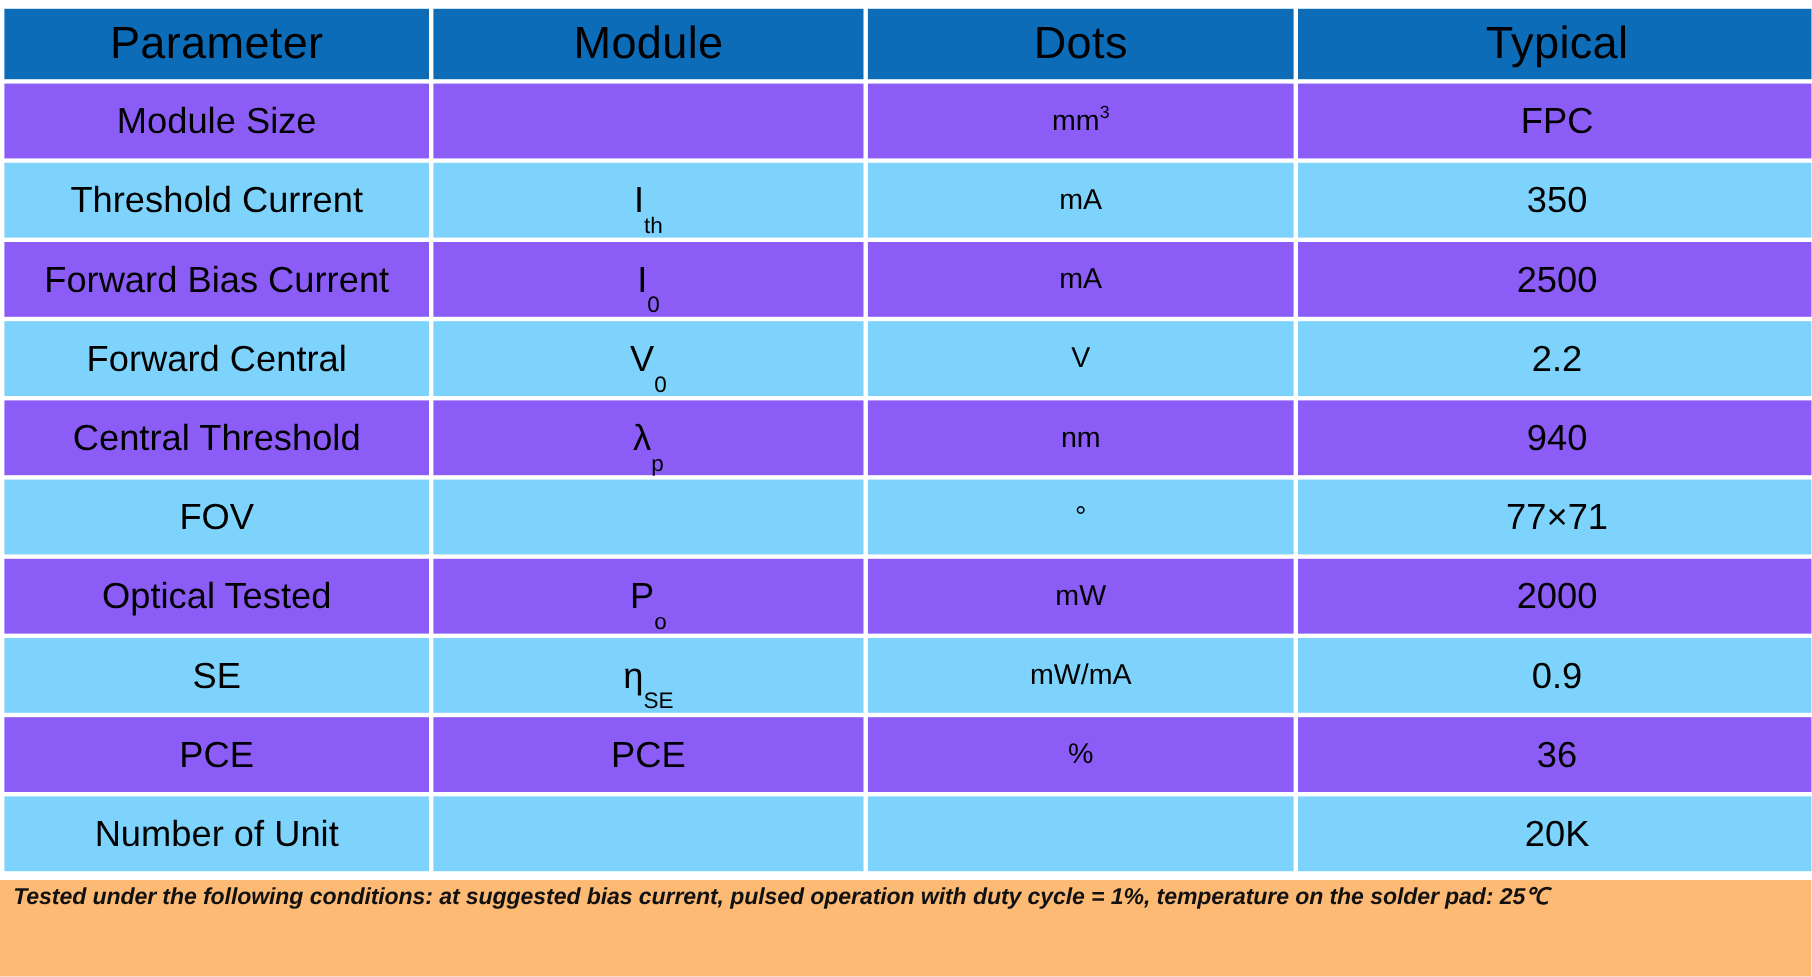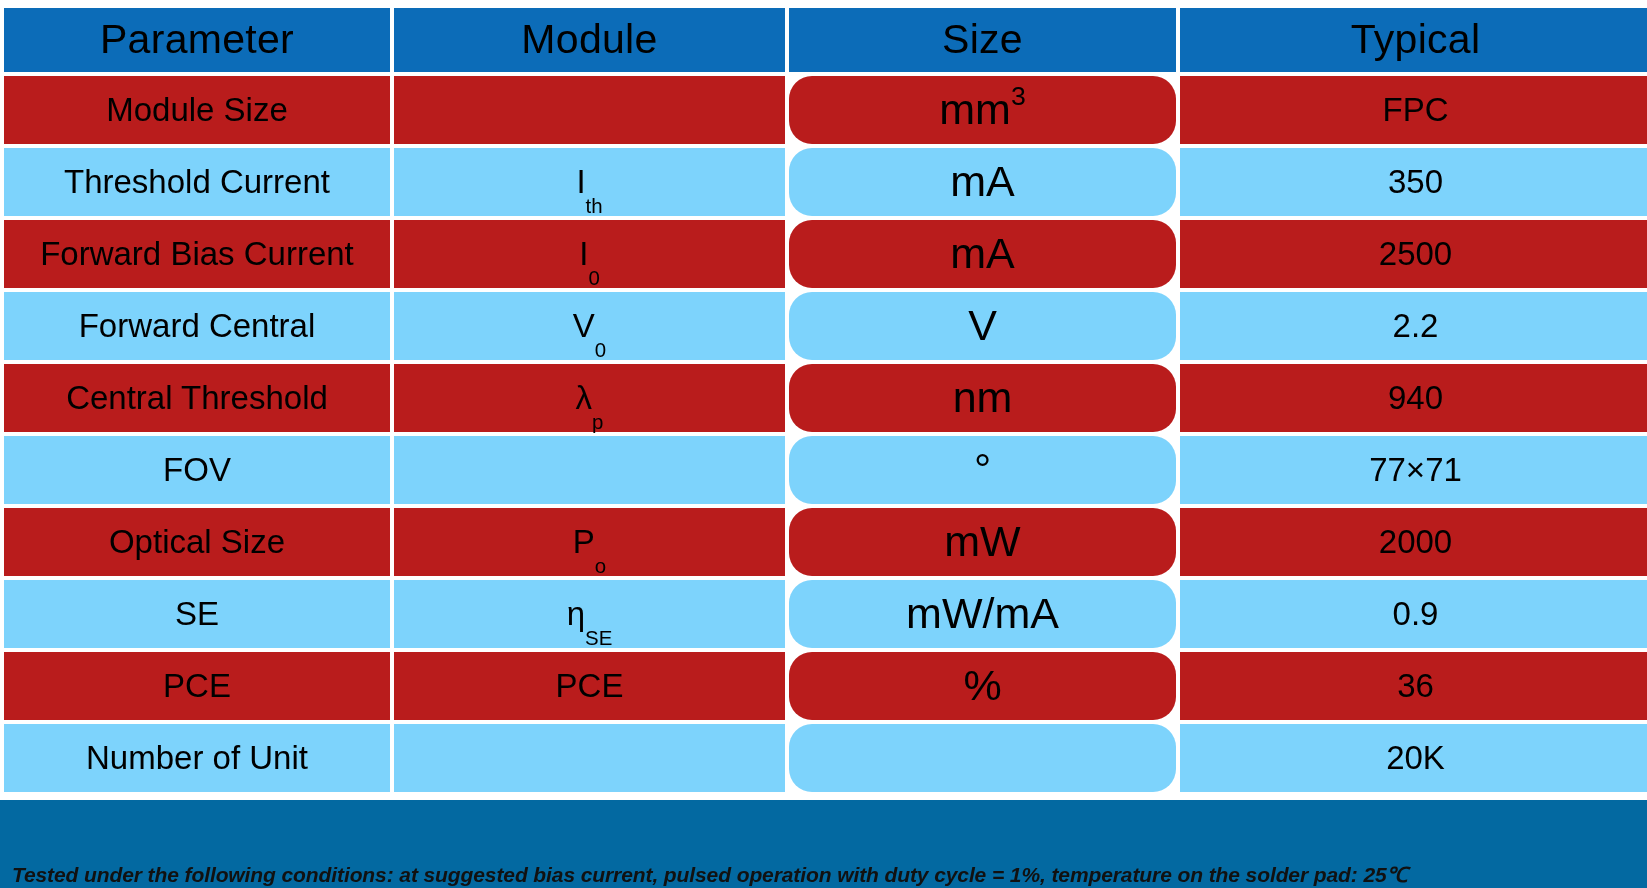--- a/index.html
+++ b/index.html
@@ -50,31 +50,31 @@
 
   thead th {
     height: 64px;
     background: #0C6CB8;
     color: #ffffff;
     font-size: 41px;
     font-weight: 400;
     letter-spacing: 0.3px;
   }
 
-  tbody tr.row-dark td { background: #b91c1c; }
+  tbody tr.row-dark td { background: #8b5cf6; }
   tbody tr.row-light td { background: #7dd3fc; }
 
   tbody td {
     height: 68px;
     font-size: 33px;
   }
 
   tbody td.cell-param { font-size: 33px; }
   tbody td.cell-symbol { font-size: 33px; }
-  tbody td.cell-unit  { font-size: 43px; border-radius: 23px; }
+  tbody td.cell-unit  { font-size: 26px; }
   tbody td.cell-typ   { font-size: 33px; }
 
   .cellbox {
     display: flex;
     align-items: center;
     justify-content: center;
     height: 68px;
     width: 100%;
     white-space: nowrap;
   }
@@ -95,23 +95,23 @@
     line-height: 1;
   }
 
   
   .footnote {
     position: absolute;
     left: 0;
     top: 800px;
     width: 1647px;
     height: 88px;
-    background: #0369a1;
+    background: #fdba74;
     display: flex;
-    align-items: flex-end;
+    align-items: flex-start;
   }
   .footnote-text {
     padding-left: 12px;
     font-size: 21px;
     font-style: italic;
     font-weight: 600;
     color: #111111;
     white-space: nowrap;
     letter-spacing: -0.1px;
   }
@@ -125,21 +125,21 @@
     <colgroup>
       <col class="c-param">
       <col class="c-symbol">
       <col class="c-unit">
       <col class="c-typ">
     </colgroup>
     <thead>
       <tr>
         <th>Parameter</th>
         <th>Module</th>
-        <th>Size</th>
+        <th>Dots</th>
         <th>Typical</th>
       </tr>
     </thead>
     <tbody id="table-body">
         <tr class="row-dark">
           <td class="cell-param">
             <div class="cellbox">Module Size</div>
           </td>
           <td class="cell-symbol">
             <div class="cellbox"></div>
@@ -216,21 +216,21 @@
           </td>
           <td class="cell-unit">
             <div class="cellbox">°</div>
           </td>
           <td class="cell-typ">
             <div class="cellbox">77×71</div>
           </td>
         </tr>
         <tr class="row-dark">
           <td class="cell-param">
-            <div class="cellbox">Optical Size</div>
+            <div class="cellbox">Optical Tested</div>
           </td>
           <td class="cell-symbol">
             <div class="cellbox">P<sub>o</sub></div>
           </td>
           <td class="cell-unit">
             <div class="cellbox">mW</div>
           </td>
           <td class="cell-typ">
             <div class="cellbox">2000</div>
           </td>

